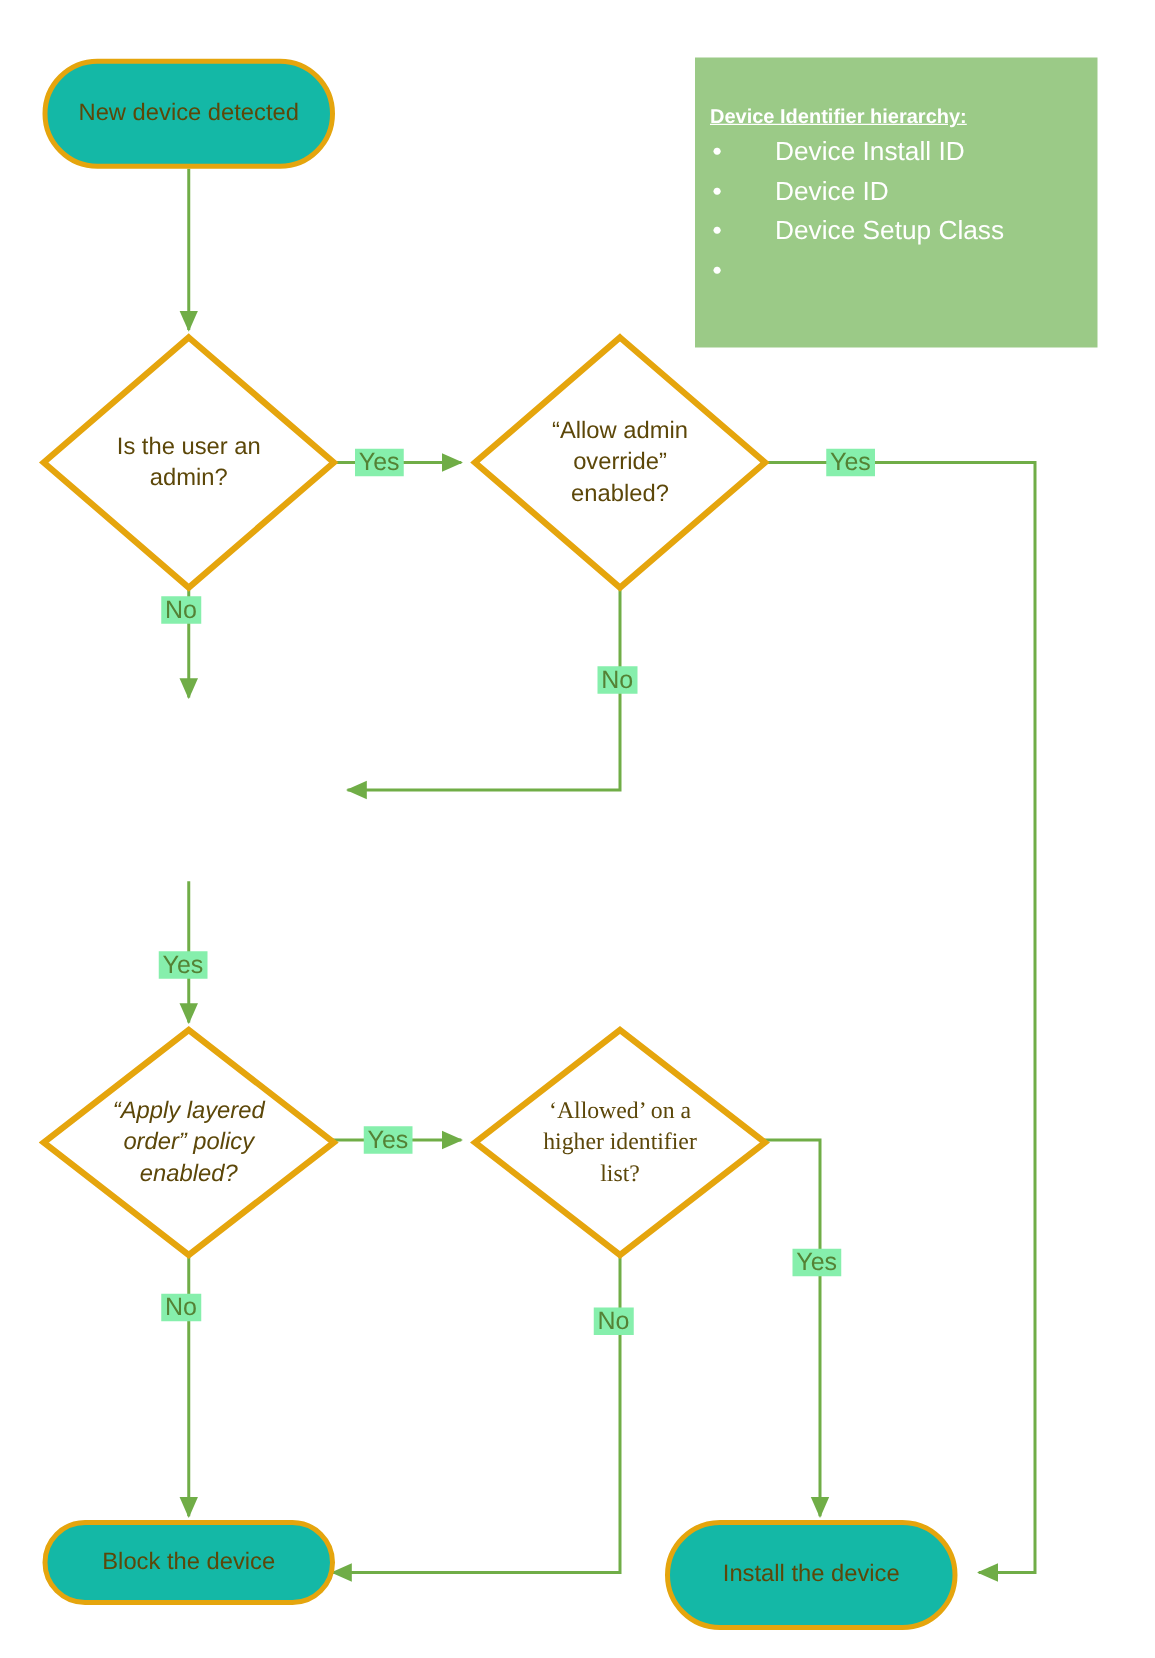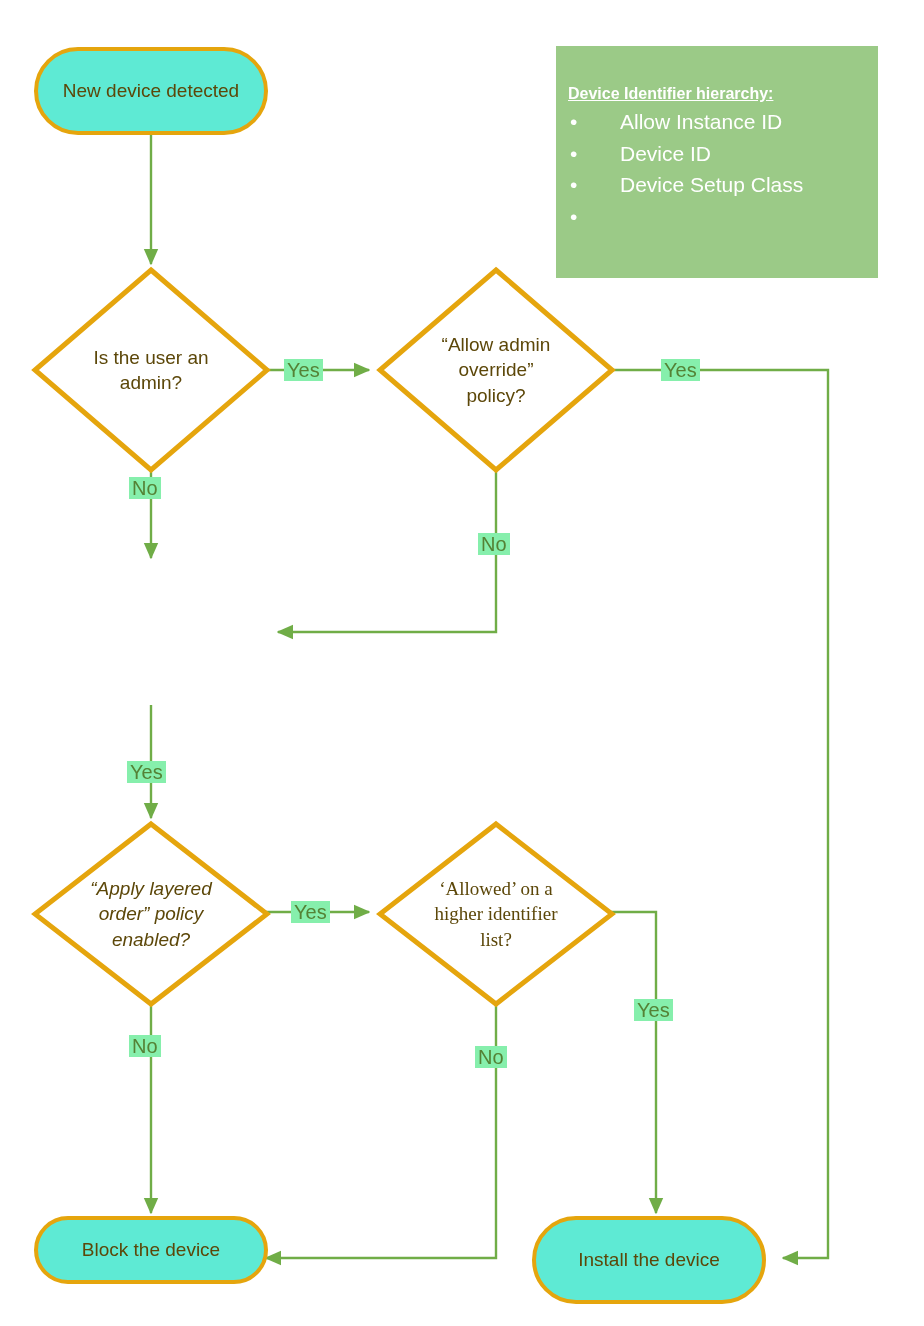--- a/index.html
+++ b/index.html
@@ -32,21 +32,21 @@
     justify-content: center;
     text-align: center;
     color: #5c4709;
     font-size: 19px;
     line-height: 1.32;
     z-index: 3;
   }
   .terminal {
     border: 4px solid #E5A50D;
     border-radius: 60px;
-    background: #5eead4;
+    background: #14b8a6;
   }
   .diamond-wrap {
     position: absolute;
     z-index: 3;
   }
   .diamond-wrap svg {
     position: absolute;
     left: 0;
     top: 0;
   }
@@ -150,21 +150,21 @@
 
       <path d="M 496 1005 L 496 1258 L 266 1258" marker-end="url(#arr)"></path>
     </g>
   </svg>
 
   <div class="legend">
     <div class="legend-title">Device Identifier hierarchy:</div>
     <ul class="legend-list">
       <li>
         <span class="legend-bullet">•</span>
-        <span>Allow Instance ID</span>
+        <span>Device Install ID</span>
       </li>
       <li>
         <span class="legend-bullet">•</span>
         <span>Device ID</span>
       </li>
       <li>
         <span class="legend-bullet">•</span>
         <span>Device Setup Class</span>
       </li>
       <li>
@@ -184,21 +184,21 @@
     <div class="diamond-label">Is the user an
 admin?</div>
   </div>
 
   <div class="diamond-wrap" style="left:376px; top:266px; width:240px; height:208px;">
     <svg width="240" height="208" viewBox="0 0 240 208" xmlns="http://www.w3.org/2000/svg">
       <polygon points="120,4 236,104 120,204 4,104" fill="#ffffff" stroke="#E5A50D" stroke-width="5"></polygon>
     </svg>
     <div class="diamond-label">“Allow admin
 override”
-policy?</div>
+enabled?</div>
   </div>
 
 
   <div class="diamond-wrap" style="left:31px; top:820px; width:240px; height:188px;font-style:italic;">
     <svg width="240" height="188" viewBox="0 0 240 188" xmlns="http://www.w3.org/2000/svg">
       <polygon points="120,4 236,94 120,184 4,94" fill="#ffffff" stroke="#E5A50D" stroke-width="5"></polygon>
     </svg>
     <div class="diamond-label">“Apply layered
 order” policy
 enabled?</div>

